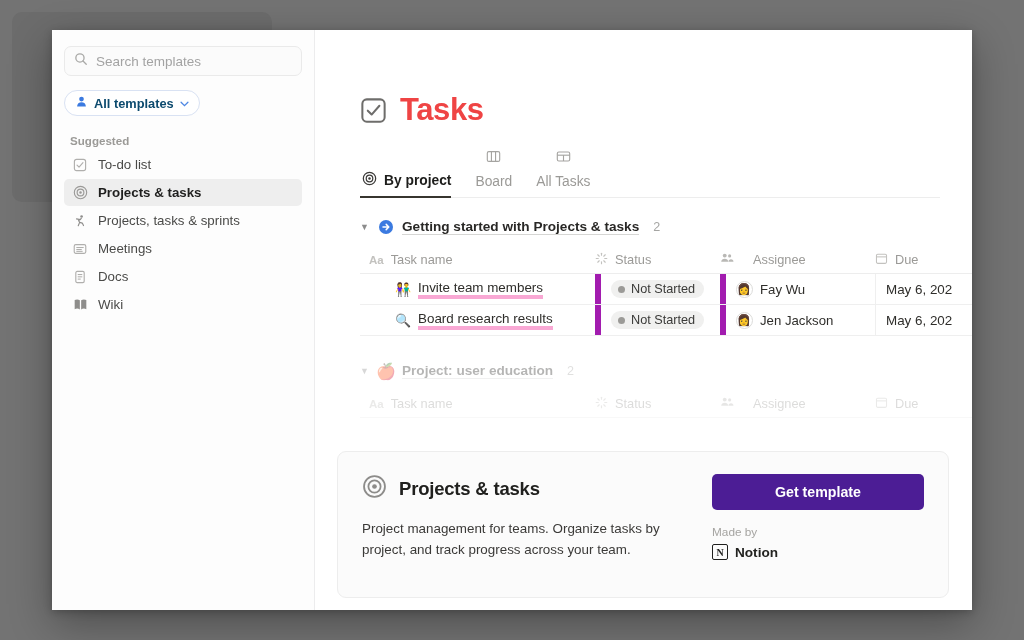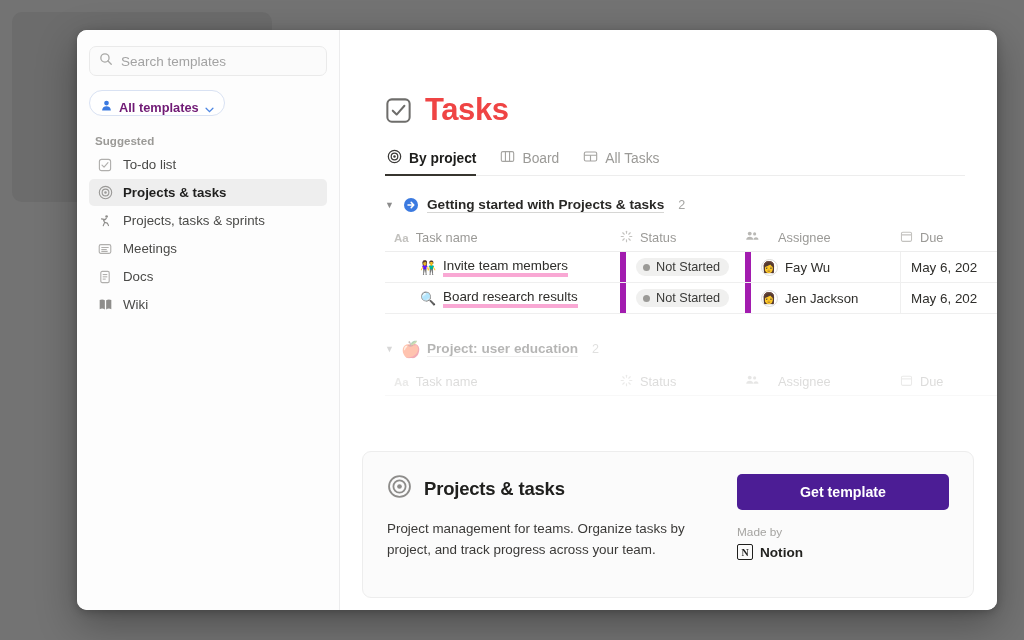--- a/index.html
+++ b/index.html
@@ -17,25 +17,24 @@
     width: 260px; height: 190px;
     background: #6c6c6c; border-radius: 10px;
   }
 
   
   .modal {
     position: absolute;
     left: 52px; top: 30px;
     width: 920px; height: 580px;
     background: #ffffff;
-    border-radius: 10px;
+    border-radius: 0;
     box-shadow: 0 14px 40px rgba(0,0,0,0.32), 0 2px 8px rgba(0,0,0,0.22);
     display: flex;
     overflow: hidden;
-    margin-left: 25px;
   }
 
   
   .sidebar {
     width: 263px; flex: 0 0 263px;
     background: #fdfdfd;
     border-right: 1px solid #ececed;
     padding: 16px 12px 0 12px;
   }
   .search-box {
@@ -49,26 +48,26 @@
   .search-box svg { flex: 0 0 auto; }
   .search-input {
     border: none; outline: none; background: transparent;
     font-family: "Liberation Sans", sans-serif;
     font-size: 13.5px; color: #37352f; width: 100%;
   }
   .search-input::placeholder { color: #a3a3a3; }
 
   .filter-pill {
     margin-top: 14px;
-    display: inline-flex; align-items: flex-end; gap: 6px;
+    display: inline-flex; align-items: center; gap: 6px;
     height: 26px; padding: 0 10px;
     border: 1px solid #d9e2f3;
     border-radius: 14px;
     background: #ffffff;
-    color: #701a75;
+    color: #0c4a6e;
     font-size: 12.8px; font-weight: 600;
     cursor: pointer;
   }
   .filter-pill .chev { font-size: 10px; opacity: .9; }
 
   .section-label {
     margin: 18px 0 4px 6px;
     font-size: 11.6px; font-weight: 600; color: #9b9a97;
   }
 
@@ -106,21 +105,21 @@
     display: flex; align-items: flex-end; gap: 0;
     border-bottom: 1px solid #ededed;
     width: 580px;
   }
   .tab {
     display: flex; align-items: center; gap: 7px;
     padding: 0 12px 8px 2px;
     font-size: 13.8px; color: #9b9a97; cursor: pointer;
     position: relative;
   }
-  .tab + .tab { padding-left: 12px; }
+  .tab + .tab { padding-left: 12px; flex-direction: column; }
   .tab.active { color: #1d1d1b; font-weight: 700; }
   .tab.active::after {
     content: ""; position: absolute; left: 0; right: 12px; bottom: -1px;
     height: 2px; background: #37352f;
   }
 
   
   .group { margin-top: 18px; }
   .group-head { display: flex; align-items: center; gap: 8px; height: 22px; }
   .caret { color: #8c8c8c; font-size: 9px; width: 10px; }

